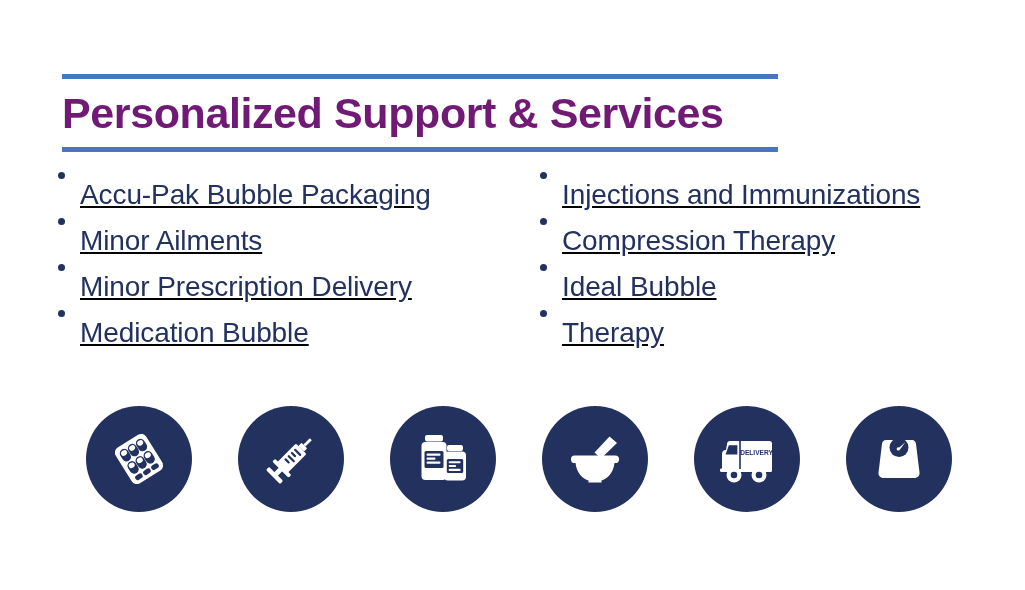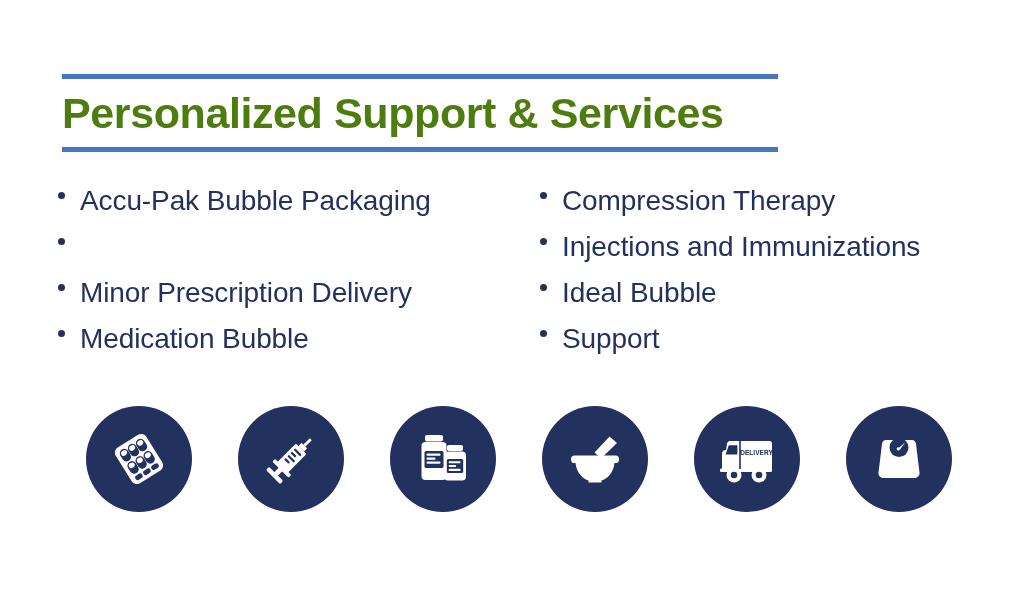--- a/index.html
+++ b/index.html
@@ -35,21 +35,21 @@
     height: 5px;
     background: #4678c0;
   }
   .rule-top   { margin-bottom: 0; }
   .rule-bottom{ margin-top: 0; }
 
   .page-title {
     font-family: "Liberation Sans", sans-serif;
     font-size: 43px;
     font-weight: bold;
-    color: #4d7c0f;
+    color: #701a75;
     letter-spacing: -0.4px;
     line-height: 68px;
     height: 68px;
     white-space: nowrap;
     padding: 0;
     margin: 0;
   }
 
   
   .columns {
@@ -61,22 +61,23 @@
   }
   .col {
     display: flex;
     flex-direction: column;
   }
   .col-left  { margin-left: 58px; width: 470px; }
   .col-right { margin-left: 12px; width: 480px; }
 
   .bullet-row {
     display: flex;
-    align-items: center;
+    align-items: flex-start;
     height: 46px;
+    text-decoration: underline;
   }
   .dot {
     width: 7px;
     height: 7px;
     border-radius: 50%;
     background: #22315e;
     flex: 0 0 auto;
     position: relative;
     top: -6px;
     margin-right: 15px;
@@ -125,47 +126,48 @@
 
   <div class="columns">
 
     <div class="col col-left">
       <div class="bullet-row">
         <span class="dot"></span>
         <span class="bullet-text">Accu-Pak Bubble Packaging</span>
       </div>
       <div class="bullet-row">
         <span class="dot"></span>
+        <span class="bullet-text">Minor Ailments</span>
       </div>
       <div class="bullet-row">
         <span class="dot"></span>
         <span class="bullet-text">Minor Prescription Delivery</span>
       </div>
       <div class="bullet-row">
         <span class="dot"></span>
         <span class="bullet-text">Medication Bubble</span>
       </div>
     </div>
 
     <div class="col col-right">
       <div class="bullet-row">
         <span class="dot"></span>
+        <span class="bullet-text">Injections and Immunizations</span>
+      </div>
+      <div class="bullet-row">
+        <span class="dot"></span>
         <span class="bullet-text">Compression Therapy</span>
       </div>
       <div class="bullet-row">
         <span class="dot"></span>
-        <span class="bullet-text">Injections and Immunizations</span>
-      </div>
-      <div class="bullet-row">
-        <span class="dot"></span>
         <span class="bullet-text">Ideal Bubble</span>
       </div>
       <div class="bullet-row">
         <span class="dot"></span>
-        <span class="bullet-text">Support</span>
+        <span class="bullet-text">Therapy</span>
       </div>
     </div>
 
   </div>
 
   <div class="icon-row">
 
     <div class="icon-badge" style="left:86px;">
       <span>
         <svg width="64" height="64" viewBox="0 0 64 64" aria-hidden="true">

